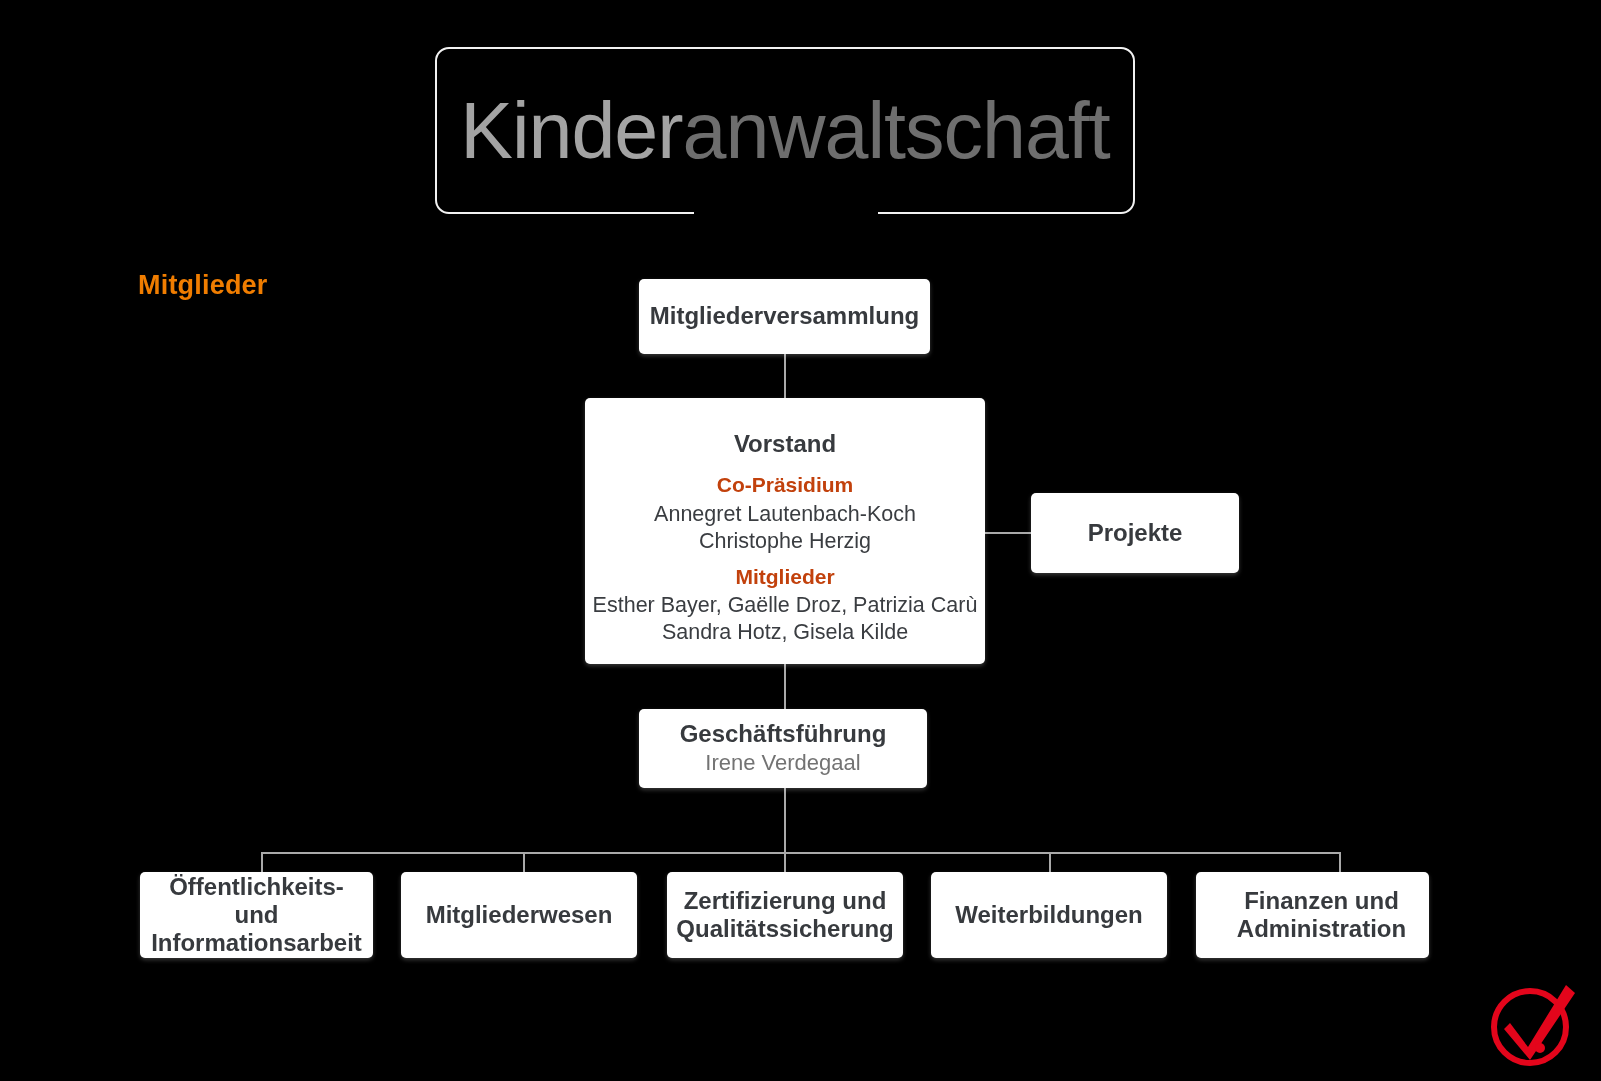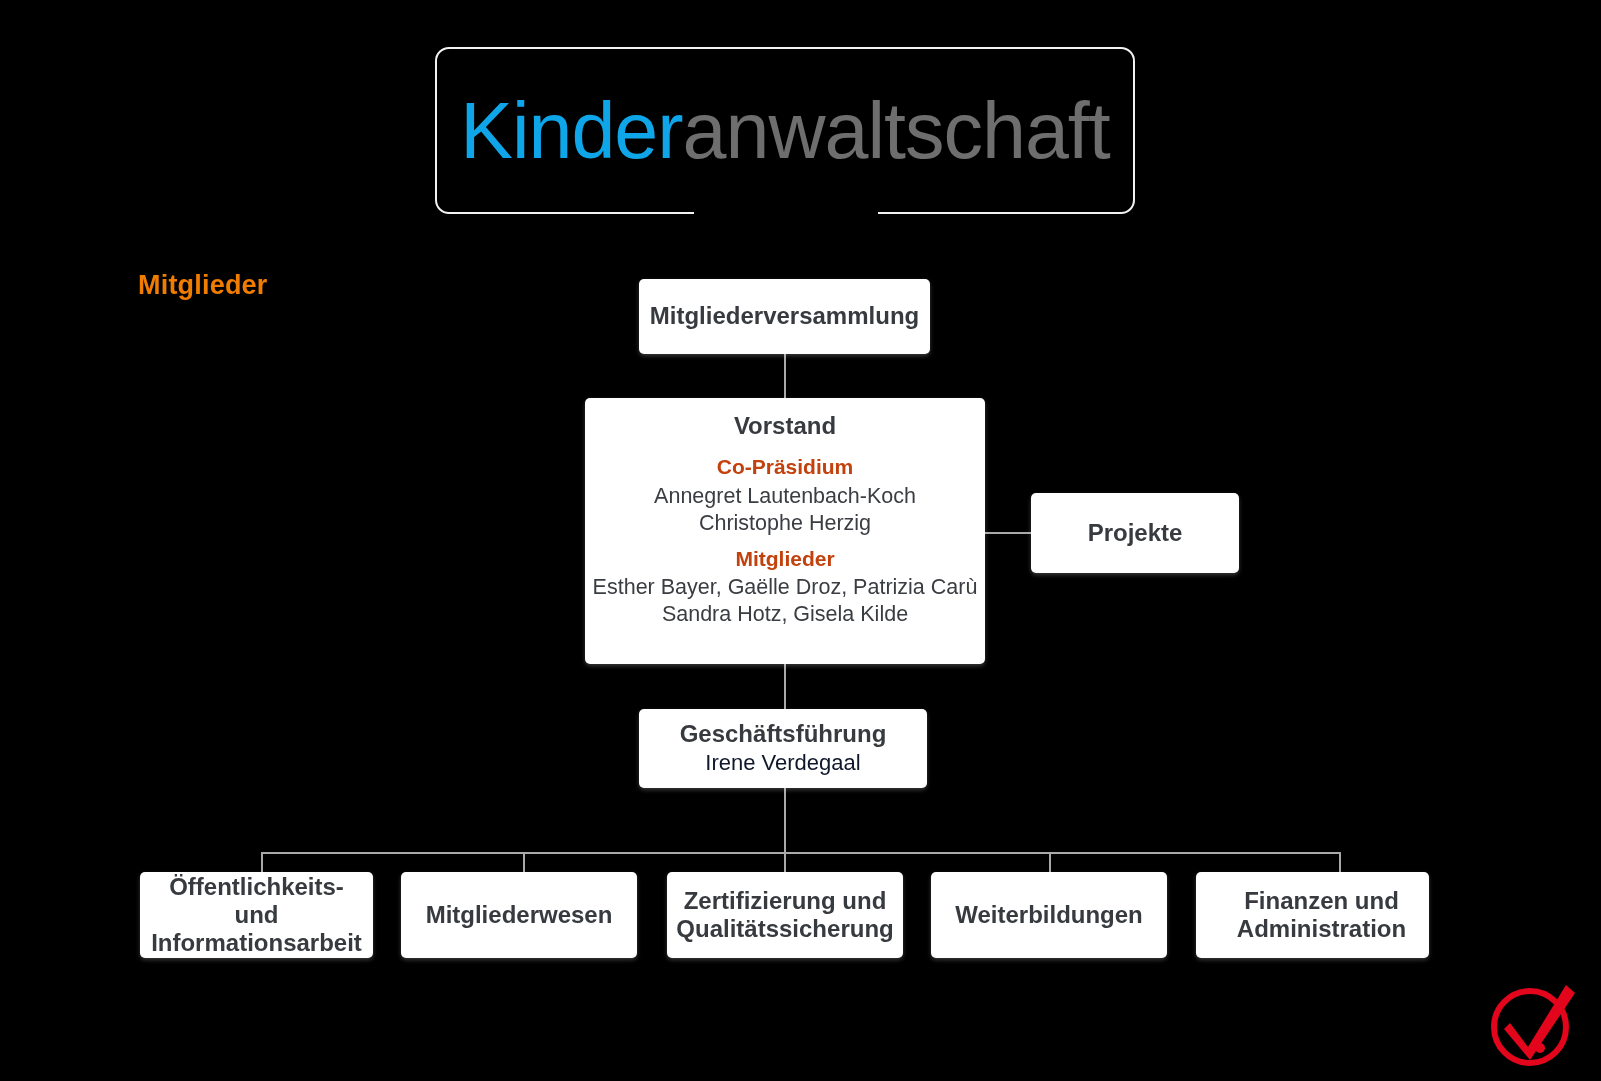--- a/index.html
+++ b/index.html
@@ -46,21 +46,21 @@
     height: 167px;
     display: flex;
     align-items: center;
     justify-content: center;
     font-size: 79px;
     font-weight: 400;
     letter-spacing: -1px;
     white-space: nowrap;
     line-height: 1;
   }
-  .logo-kinder { color: #0ea5e9; }
+  .logo-kinder { color: #a3a3a3; }
   .logo-anwaltschaft { color: #6E6E6E; }
 
   
   .section-label {
     position: absolute;
     left: 138px;
     top: 270px;
     font-size: 27px;
     font-weight: 700;
     color: #F07D00;
@@ -84,32 +84,32 @@
   .node .title {
     font-size: 24px;
     font-weight: 700;
     line-height: 1.18;
     color: #373A3E;
   }
   .node .subtitle {
     font-size: 22px;
     font-weight: 400;
     line-height: 1.2;
-    color: #0f172a;
+    color: #737373;
   }
 
   
   #node-mitgliederversammlung {
     left: 639px; top: 279px; width: 291px; height: 75px;
   }
   
   #node-vorstand {
     left: 585px; top: 398px; width: 400px; height: 266px;
     justify-content: flex-start;
-    padding-top: 14px;
+    padding-top: 32px;
   }
   #node-vorstand .title { margin-bottom: 6px; }
   .group-head {
     font-size: 21px;
     font-weight: 700;
     color: #c2410c;
     margin-top: 8px;
     margin-bottom: 2px;
     line-height: 1.25;
   }

